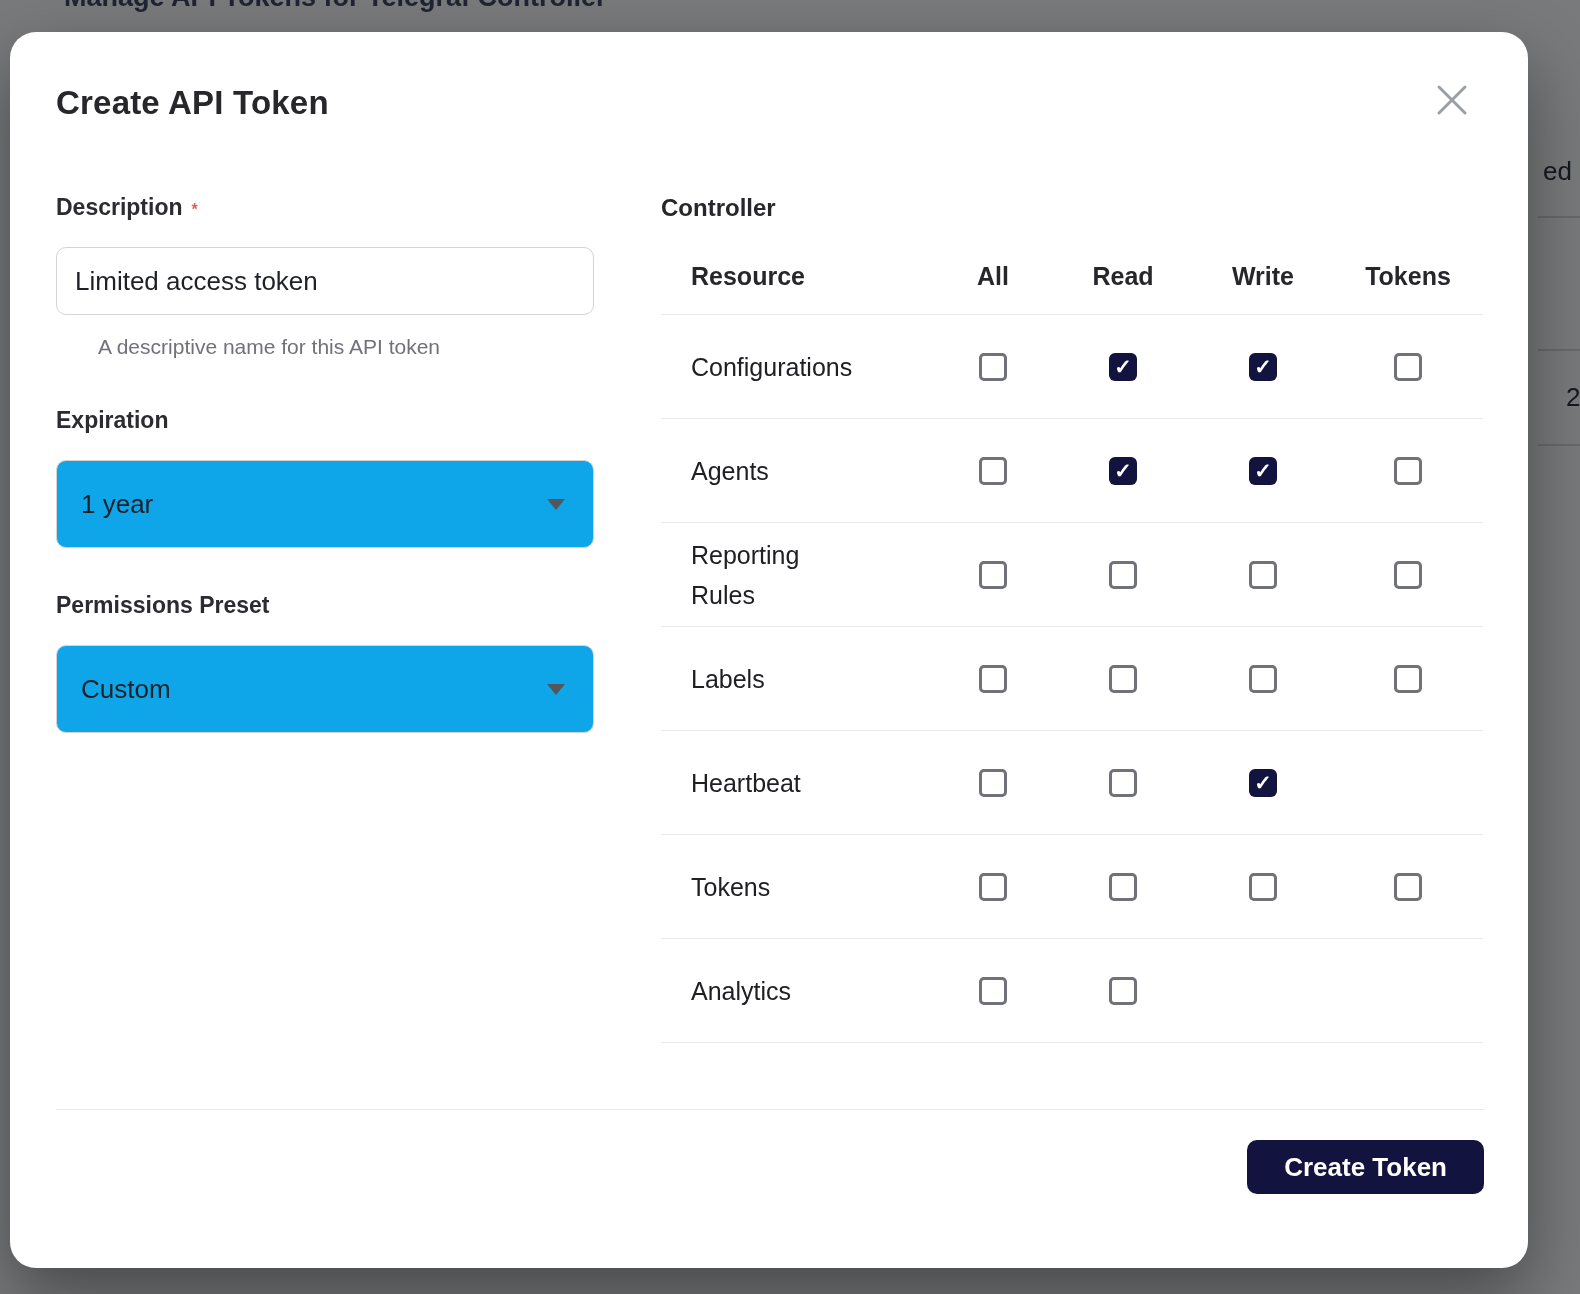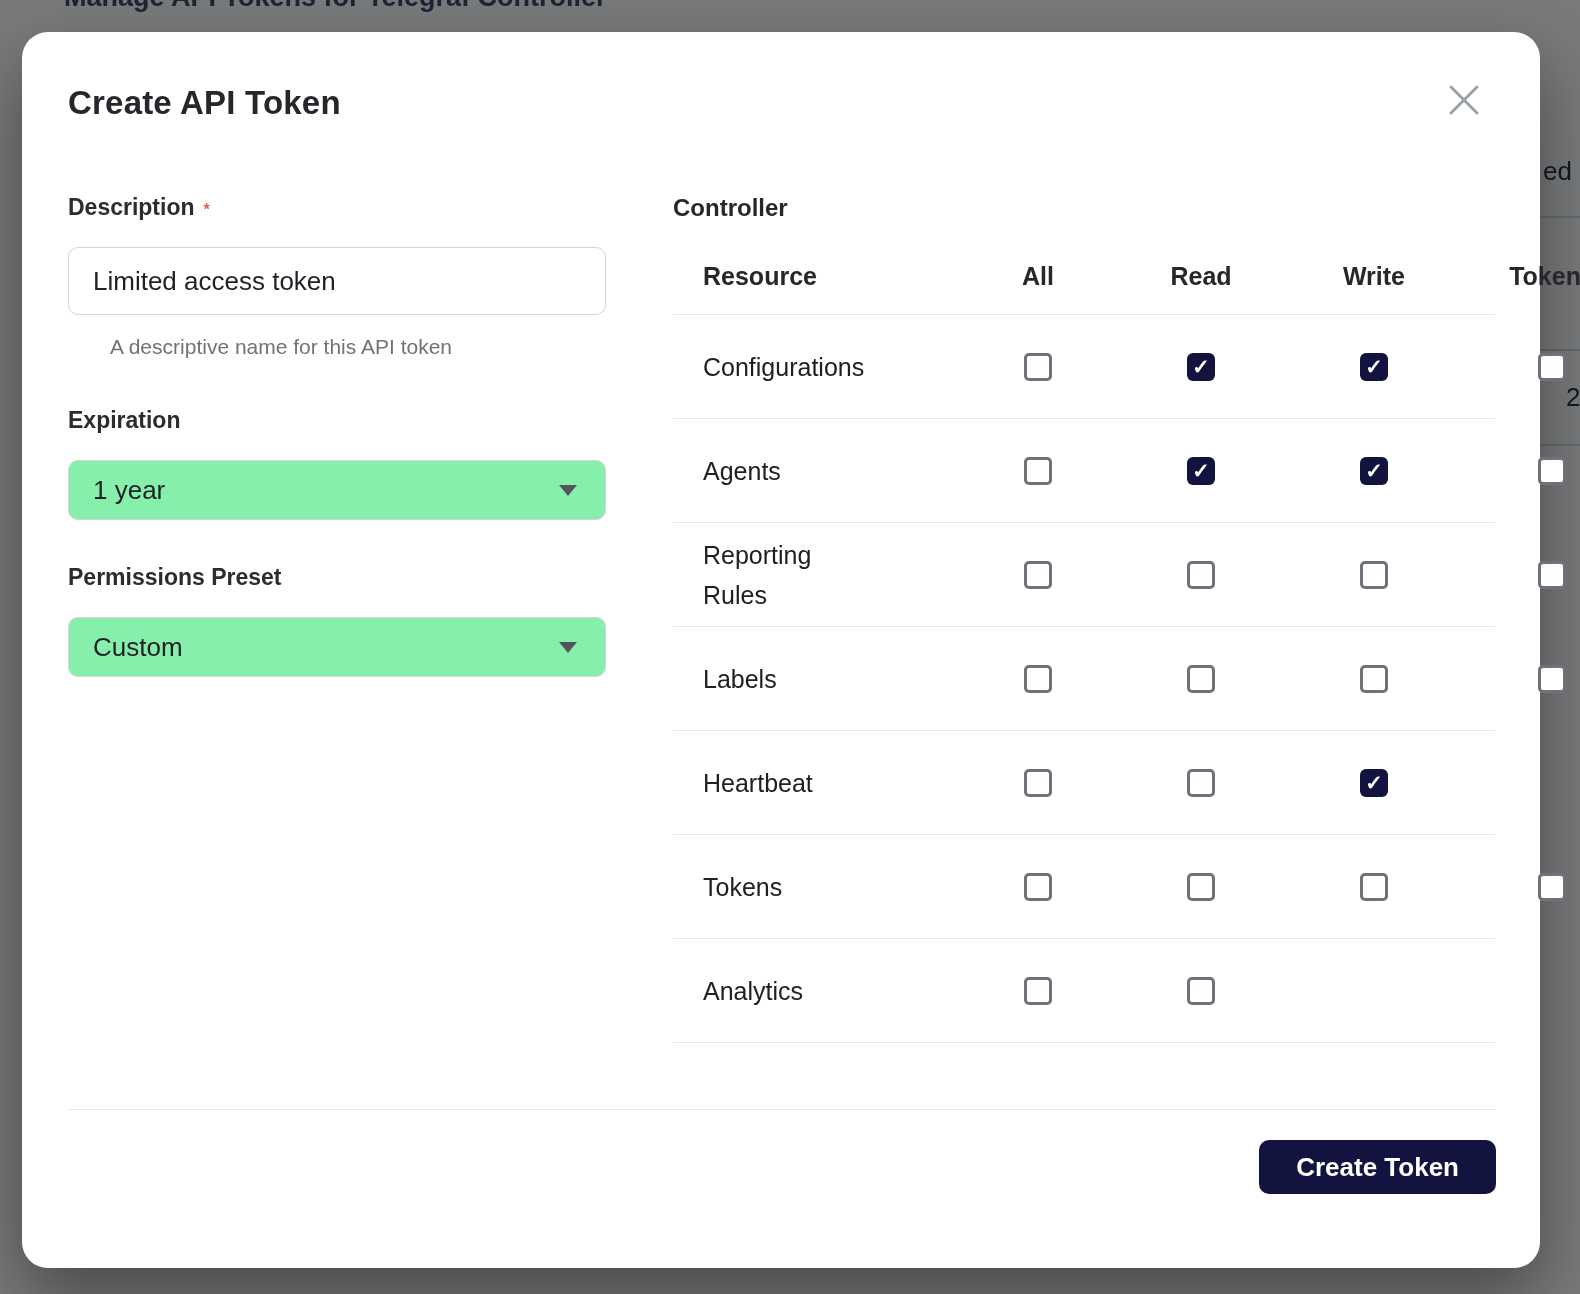--- a/index.html
+++ b/index.html
@@ -9,56 +9,56 @@
   }
   
   .bg-page{position:absolute;inset:0;background:#ffffff;}
   .bg-heading{position:absolute;top:-18px;left:64px;font-size:27px;font-weight:700;color:#3a4060;white-space:nowrap;}
   .bg-frag-text{position:absolute;font-size:26px;color:#23283a;}
   .bg-line{position:absolute;height:2px;background:#d8dadf;left:1538px;width:42px;}
   .overlay{position:absolute;inset:0;background:rgba(10,12,14,0.55);}
 
   
   .modal{
-    position:absolute;left:22px;top:32px;width:1518px;height:1236px;
+    position:absolute;left:10px;top:32px;width:1518px;height:1236px;
     background:#fff;border-radius:26px;box-shadow:0 30px 70px rgba(0,0,0,0.4);
     box-sizing:border-box;padding:52px 44px 0 46px;
   }
   .close-btn{
     position:absolute;top:50px;right:58px;width:36px;height:36px;
     background:none;border:none;padding:0;cursor:pointer;
   }
   .modal-title{font-size:33px;font-weight:700;color:#26262b;letter-spacing:.2px;}
 
   .body-row{display:flex;margin-top:72px;align-items:flex-start;}
   .left-col{width:538px;flex:0 0 538px;}
   .right-col{margin-left:67px;width:822px;flex:0 0 822px;}
 
   .field-label{font-size:23px;font-weight:700;color:#2b2b30;margin-top:12px;}
   .req{color:#e25d5d;margin-left:9px;font-weight:600;}
   .text-input{
     display:block;margin-top:26px;height:68px;width:100%;box-sizing:border-box;
     border:1.5px solid #d4d4d8;border-radius:10px;outline:none;
-    font-family:"Liberation Sans",sans-serif;font-size:26px;color:#1f2126;padding:0 24px;background:#fff;
+    font-family:"Liberation Sans",sans-serif;font-size:26px;color:#1f2126;padding:0 18px;background:#fff;
   }
   .helper{margin-top:20px;font-size:21px;color:#71717a;margin-left:42px;}
   .mt-exp{margin-top:48px;}
   .mt-preset{margin-top:44px;}
   .select-box{
-    margin-top:26px;height:60px;border:1.5px solid #d4d4d8;border-radius:10px;
+    margin-top:26px;height:88px;border:1.5px solid #d4d4d8;border-radius:10px;
     display:flex;align-items:center;justify-content:space-between;
-    padding:0 28px 0 24px;font-size:26px;color:#1f2126;background:#86efac;cursor:pointer;box-sizing:border-box;
+    padding:0 28px 0 24px;font-size:26px;color:#1f2126;background:#0ea5e9;cursor:pointer;box-sizing:border-box;
   }
   .caret{width:0;height:0;border-left:9px solid transparent;border-right:9px solid transparent;border-top:11px solid #55555c;}
 
   .perm-heading{font-size:24px;font-weight:700;color:#26262b;}
   .perm-table{margin-top:16px;}
   .perm-row{
     display:grid;grid-template-columns:272px 120px 140px 140px 150px;
-    align-items:center;min-height:103px;border-bottom:1.5px solid #e8e8ea;gap:33px;
+    align-items:center;min-height:103px;border-bottom:1.5px solid #e8e8ea;
   }
   .perm-row.header-row{min-height:76px;}
   .cell-resource{padding-left:30px;font-size:25px;color:#202024;line-height:1.6;}
   .cell-resource .wrap{display:inline-block;max-width:160px;}
   .col-head{font-size:25px;font-weight:600;color:#26262b;text-align:center;}
   .col-head.first{text-align:left;padding-left:30px;}
   .cb-cell{display:flex;justify-content:center;align-items:center;}
   .cb{width:28px;height:28px;border-radius:5px;box-sizing:border-box;cursor:pointer;}
   .cb[data-state="unchecked"]{border:3px solid #71717a;background:#fff;}
   .cb[data-state="checked"]{background:#13133f;border:none;display:flex;align-items:center;justify-content:center;border-radius:6px;}

